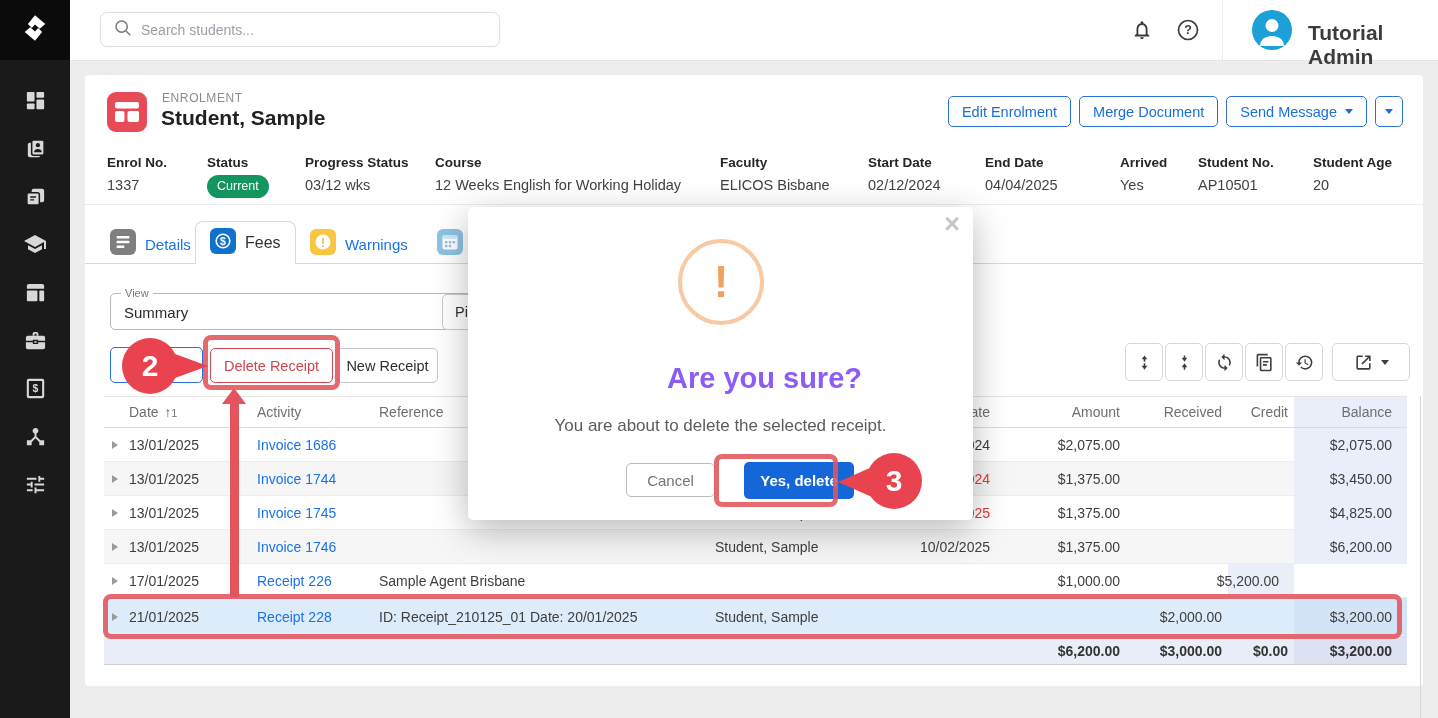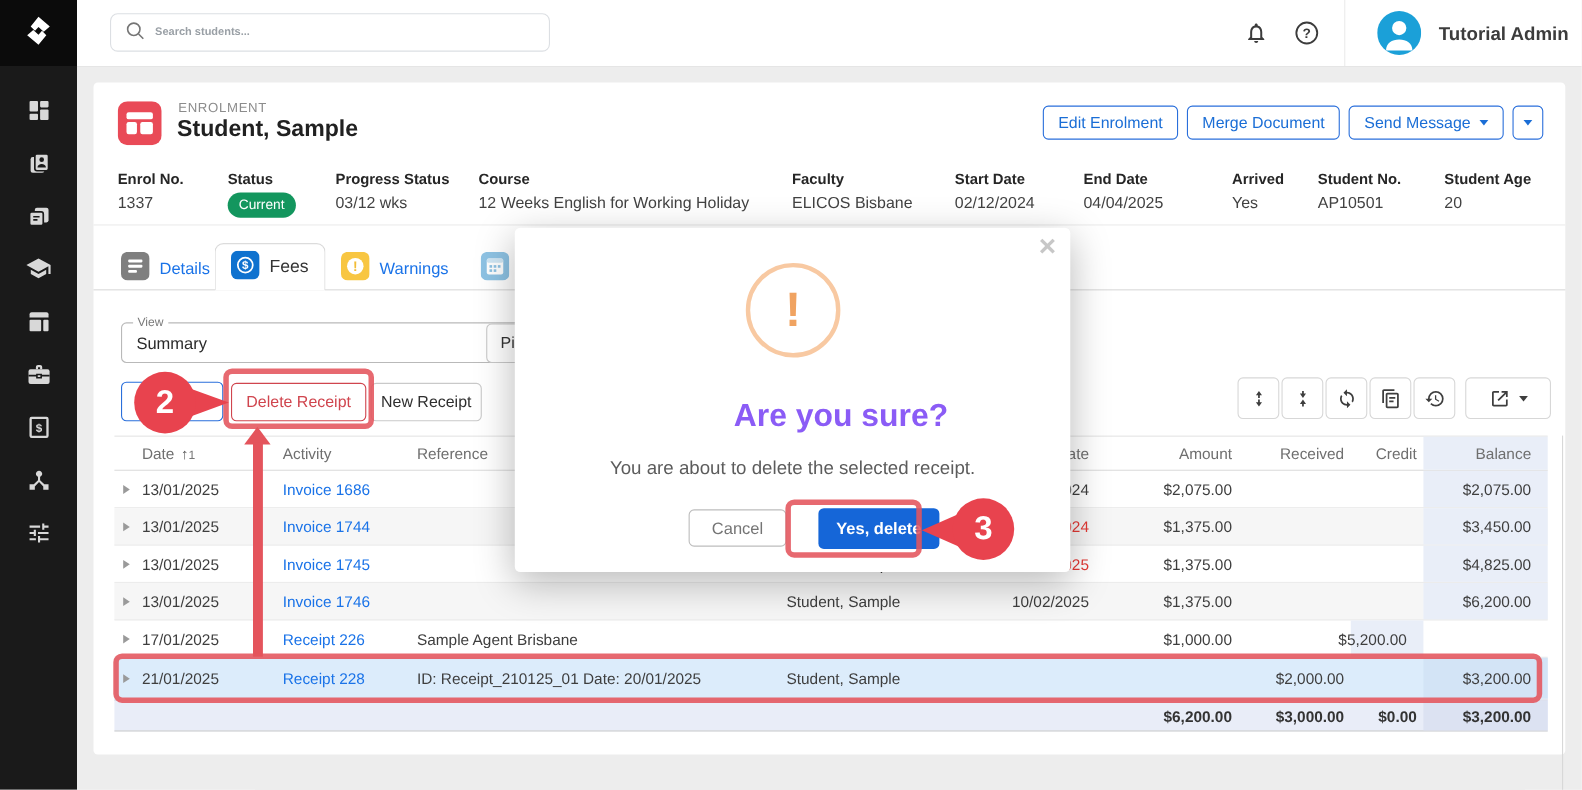--- a/index.html
+++ b/index.html
@@ -10,26 +10,26 @@
   
   .sidebar { position:absolute; left:0; top:0; width:70px; height:718px; background:#1a1a1a; z-index:3; }
   .logo { position:absolute; left:0; top:0; width:70px; height:60px; background:#0b0b0b; display:flex; align-items:center; justify-content:center; }
   .nav { position:absolute; top:88px; left:0; width:70px; display:flex; flex-direction:column; align-items:center; gap:24px; }
   .nav-item { width:24px; height:24px; display:flex; align-items:center; justify-content:center; cursor:pointer; }
   .nav-item svg { fill:#d8d8d8; }
 
   
   .topbar { position:absolute; left:70px; top:0; width:1368px; height:61px; background:#fff; border-bottom:1px solid #e5e5e5; z-index:2; }
   .search { position:absolute; left:30px; top:12px; width:400px; height:35px; border:1px solid #dcdfe3; border-radius:7px; background:#fff; display:flex; align-items:center; gap:9px; padding:0 12px; }
-  .search input { border:none; outline:none; font-size:10px; color:#3b82f6; width:330px; font-family:"Liberation Sans",sans-serif;font-weight:bold; }
+  .search input { border:none; outline:none; font-size:14px; color:#3b82f6; width:330px; font-family:"Liberation Sans",sans-serif; }
   .search input::placeholder { color:#9aa0a6; }
   .topicon { position:absolute; cursor:pointer; }
   .tb-divider { position:absolute; left:1152px; top:0; height:60px; border-left:1px solid #ececec; }
   .avatar { position:absolute; left:1182px; top:10px; width:40px; height:40px; cursor:pointer; }
-  .username { position:absolute; left:1238px; top:21px; font-size:17px; font-weight:bold; color:#3c3c3c; }
+  .username { position:absolute; left:1238px; top:21px; font-size:21px; font-weight:bold; color:#3c3c3c; }
 
   
   .card { position:absolute; left:85px; top:75px; width:1338px; height:611px; background:#fff; border-radius:4px; z-index:4; }
   .ent-icon { position:absolute; left:22px; top:17px; }
   .ent-label { position:absolute; left:77px; top:16px; font-size:12px; letter-spacing:.6px; color:#8c8c8c; }
   .ent-title { position:absolute; left:76px; top:31px; font-size:21px; font-weight:bold; color:#212121; }
   .hdr-actions { position:absolute; right:20px; top:21px; display:flex; gap:8px; }
   .btn-blue { height:31px; border:1px solid #2a6fdb; color:#1b6ed6; border-radius:5px; background:#fff; font-size:14.5px; padding:0 13px; display:flex; align-items:center; gap:8px; cursor:pointer; font-family:"Liberation Sans",sans-serif; }
   .caret-dn { width:0; height:0; border:4px solid transparent; border-top:5px solid currentColor; margin-top:4px; }
   .btn-caret-only { padding:0 9px; }

